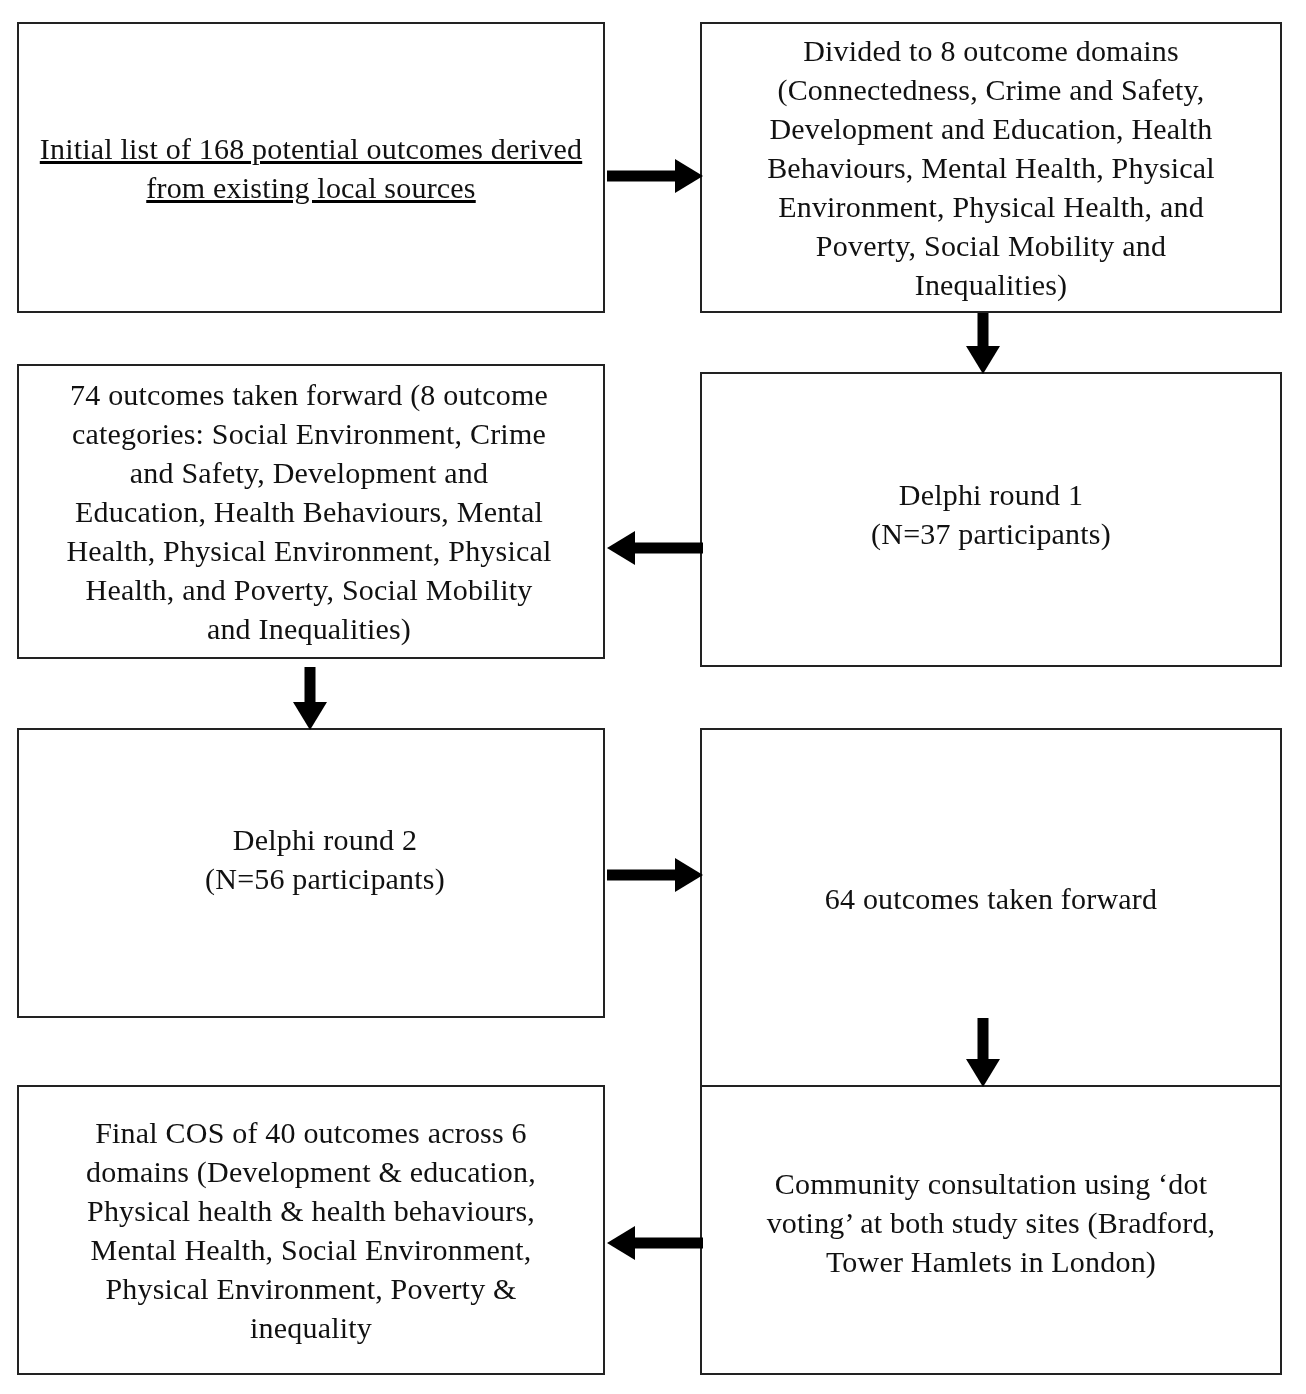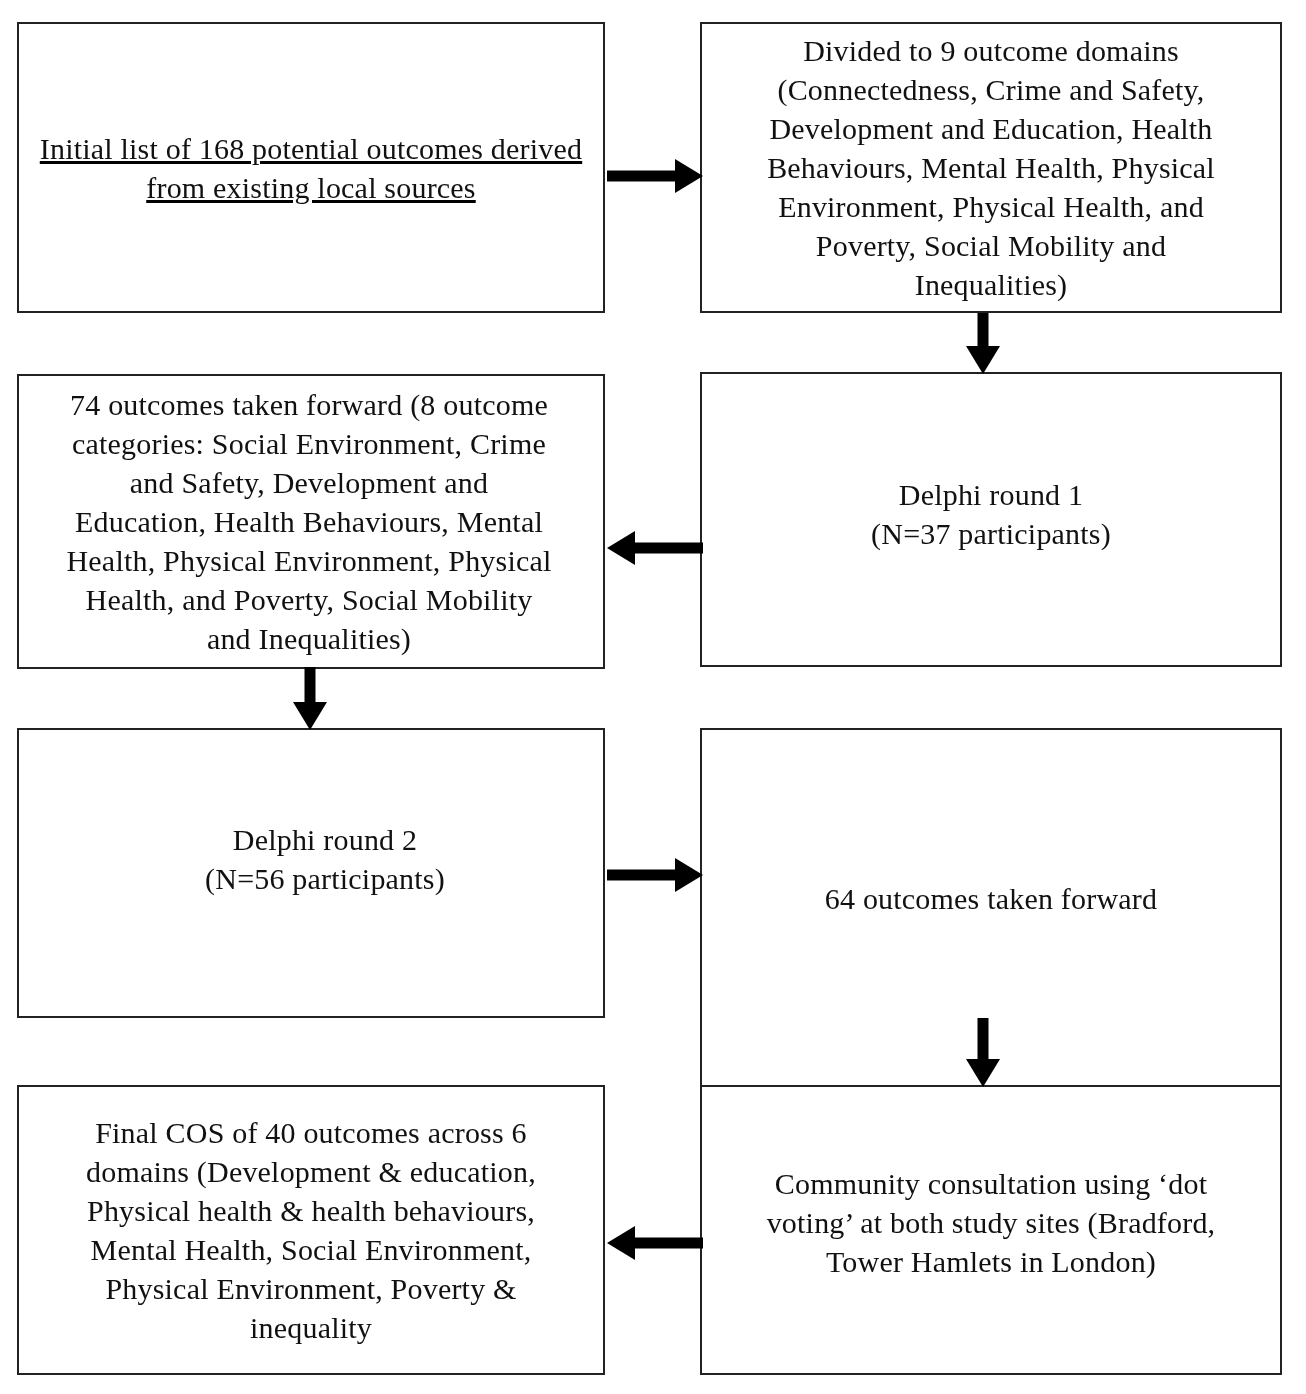--- a/index.html
+++ b/index.html
@@ -33,21 +33,21 @@
     color: #111111;
     letter-spacing: 0.2px;
     white-space: pre-line;
     padding: 0 4px;
     box-sizing: border-box;
   }
 
   
   #node-1 { left: 17px;  top: 22px;   width: 588px; height: 291px; text-decoration: underline; }
   #node-2 { left: 700px; top: 22px;   width: 582px; height: 291px; }
-  #node-3 { left: 17px;  top: 374px;  width: 588px; height: 295px; }
+  #node-3 { left: 17px;  top: 364px;  width: 588px; height: 295px; }
   #node-4 { left: 700px; top: 372px;  width: 582px; height: 295px; }
   #node-5 { left: 17px;  top: 728px;  width: 588px; height: 290px; padding-left: 28px; }
   #node-6 { left: 700px; top: 728px;  width: 582px; height: 368px; }
   #node-7 { left: 17px;  top: 1085px; width: 588px; height: 290px; }
   #node-8 { left: 700px; top: 1085px; width: 582px; height: 290px; }
 
   
   #node-3 .node-text { width: 600px; margin-left: -4px; }
   
   #node-5 .node-text { transform: translateY(-14px); }
@@ -101,21 +101,21 @@
 </head>
 <body>
 
 <div id="canvas">
 
   <div class="node" id="node-1">
     <span class="node-text">Initial list of 168 potential outcomes derived from existing local sources</span>
   </div>
 
   <div class="node" id="node-2">
-    <span class="node-text">Divided to 9 outcome domains
+    <span class="node-text">Divided to 8 outcome domains
 (Connectedness, Crime and Safety,
 Development and Education, Health
 Behaviours, Mental Health, Physical
 Environment, Physical Health, and
 Poverty, Social Mobility and
 Inequalities)</span>
   </div>
 
   <div class="node" id="node-3">
     <span class="node-text">74 outcomes taken forward (8 outcome

